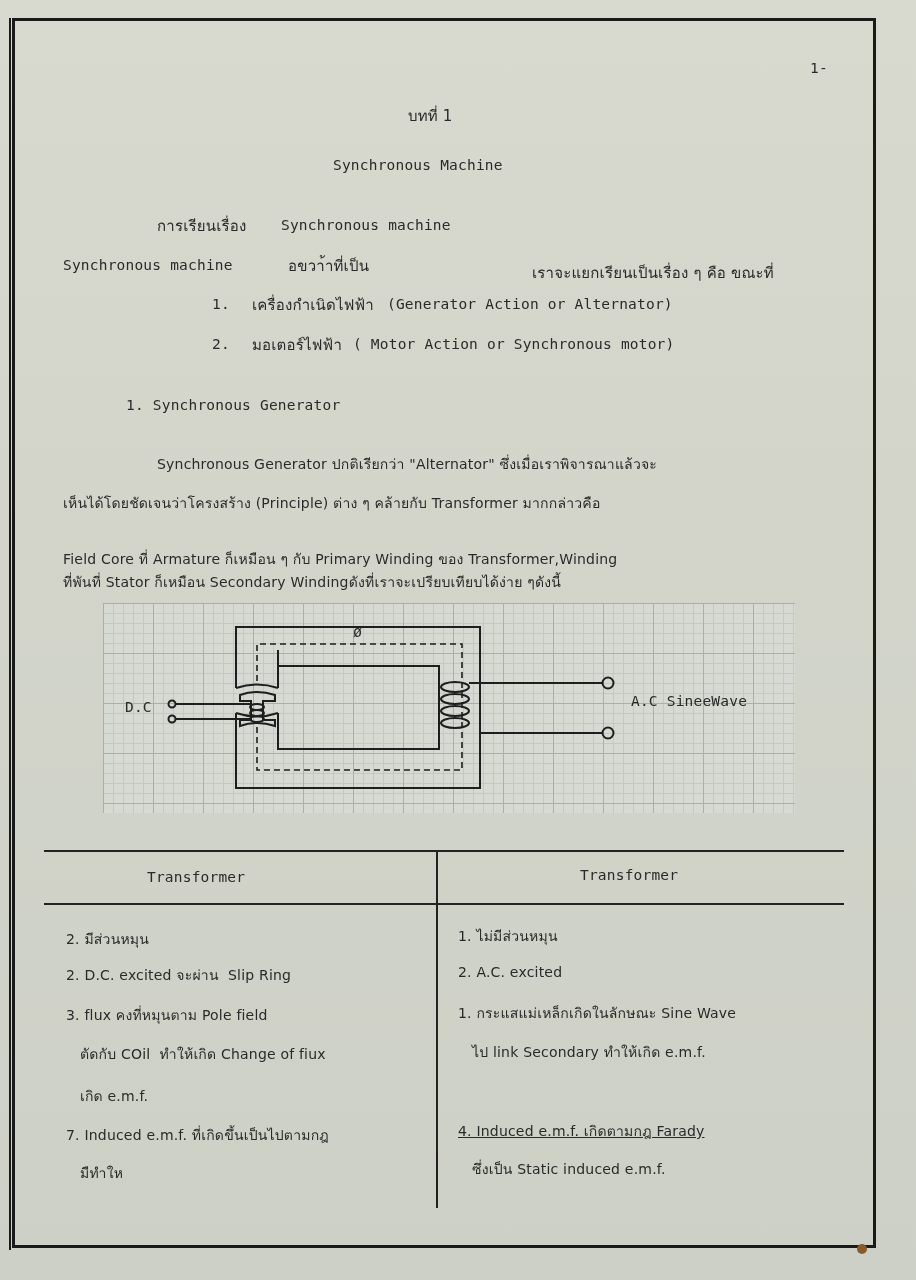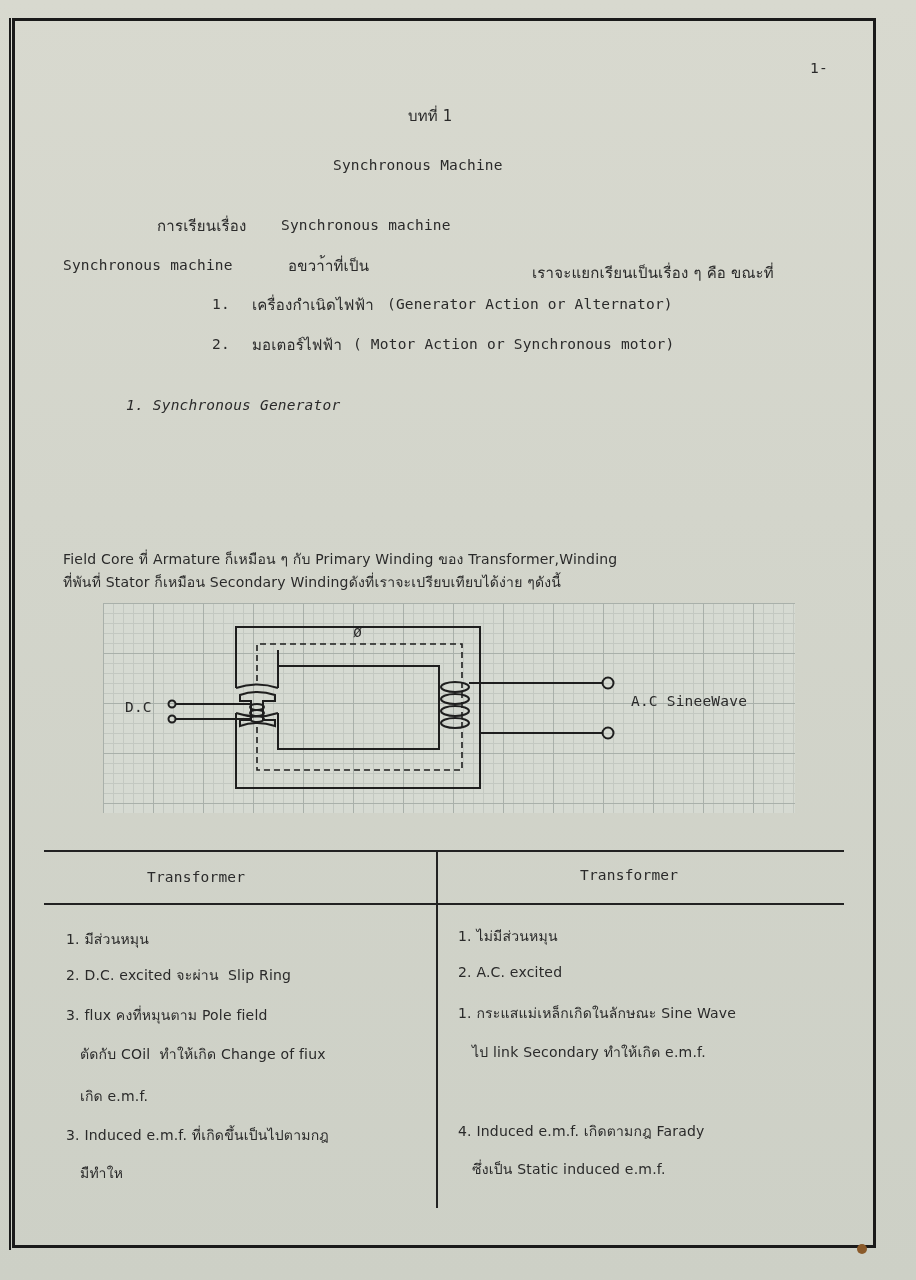--- a/index.html
+++ b/index.html
@@ -59,21 +59,23 @@
     <div class="t" style="left:212px;top:296px;">1.</div>
     <div class="t thai" style="left:252px;top:293px;">เครื่องกำเนิดไฟฟ้า</div>
     <div class="t" style="left:387px;top:296px;">(Generator Action or Alternator)</div>
   </div>
   <div>
     <div class="t" style="left:212px;top:336px;">2.</div>
     <div class="t thai" style="left:252px;top:333px;">มอเตอร์ไฟฟ้า</div>
     <div class="t" style="left:353px;top:336px;">( Motor Action or Synchronous motor)</div>
   </div>
 
-  <div class="t" style="left:126px;top:397px;font-style:italic;">1. Synchronous Generator</div>
+  <div class="t" style="left:126px;top:397px;">1. Synchronous Generator</div>
+  <div class="t thai" style="left:157px;top:453px;font-size:14px;">Synchronous Generator  ปกติเรียกว่า "Alternator" ซึ่งเมื่อเราพิจารณาแล้วจะ</div>
+  <div class="t thai" style="left:63px;top:492px;font-size:14px;">เห็นได้โดยชัดเจนว่าโครงสร้าง (Principle) ต่าง ๆ คล้ายกับ Transformer มากกล่าวคือ</div>
   <div class="t thai" style="left:63px;top:532px;font-size:14px;margin-top:16px;">Field Core ที่ Armature ก็เหมือน ๆ กับ Primary Winding ของ Transformer,Winding</div>
   <div class="t thai" style="left:63px;top:571px;font-size:14px;">ที่พันที่ Stator ก็เหมือน Secondary Windingดังที่เราจะเปรียบเทียบได้ง่าย ๆดังนี้</div>
 
   <div class="grid-box">
     <svg width="692" height="210" viewBox="0 0 692 210">
       <g fill="none" stroke="#1e1e1e" stroke-width="2">
 
         <path d="M 133 110 L 133 185 L 377 185 L 377 24 L 133 24 L 133 85"></path>
 
         <path d="M 175 47 L 175 63 L 336 63 L 336 146 L 175 146 L 175 124"></path>
@@ -115,31 +117,31 @@
 
   <div>
     <div class="hline" style="left:44px;top:850px;width:800px;"></div>
     <div class="hline" style="left:44px;top:903px;width:800px;"></div>
     <div class="vline" style="left:436px;top:850px;height:358px;"></div>
 
     <div class="t" style="left:147px;top:869px;">Transformer</div>
     <div class="t" style="left:580px;top:867px;">Transformer</div>
 
     <div>
-      <div class="t thai" style="left:66px;top:928px;font-size:14px;white-space:pre;">1. มีส่วนหมุน</div>
+      <div class="t thai" style="left:66px;top:928px;font-size:14px;white-space:pre;">2. มีส่วนหมุน</div>
       <div class="t thai" style="left:66px;top:964px;font-size:14px;white-space:pre;">2. D.C. excited จะผ่าน  Slip Ring</div>
       <div class="t thai" style="left:66px;top:1004px;font-size:14px;white-space:pre;">3. flux คงที่หมุนตาม Pole field</div>
       <div class="t thai" style="left:66px;top:1043px;font-size:14px;white-space:pre;">   ตัดกับ COil  ทำให้เกิด Change of fiux</div>
       <div class="t thai" style="left:66px;top:1085px;font-size:14px;white-space:pre;">   เกิด e.m.f.</div>
-      <div class="t thai" style="left:66px;top:1124px;font-size:14px;white-space:pre;">3. Induced e.m.f. ที่เกิดขึ้นเป็นไปตามกฎ</div>
+      <div class="t thai" style="left:66px;top:1124px;font-size:14px;white-space:pre;">7. Induced e.m.f. ที่เกิดขึ้นเป็นไปตามกฎ</div>
       <div class="t thai" style="left:66px;top:1162px;font-size:14px;white-space:pre;">   มืทำให</div>
     </div>
 
     <div>
       <div class="t thai" style="left:458px;top:925px;font-size:14px;white-space:pre;">1. ไม่มีส่วนหมุน</div>
       <div class="t thai" style="left:458px;top:964px;font-size:14px;white-space:pre;">2. A.C. excited</div>
       <div class="t thai" style="left:458px;top:1002px;font-size:14px;white-space:pre;">1. กระแสแม่เหล็กเกิดในลักษณะ Sine Wave</div>
       <div class="t thai" style="left:458px;top:1041px;font-size:14px;white-space:pre;">   ไป link Secondary ทำให้เกิด e.m.f.</div>
-      <div class="t thai" style="left:458px;top:1120px;font-size:14px;white-space:pre;">4. Induced e.m.f. เกิดตามกฎ Farady</div>
+      <div class="t thai" style="left:458px;top:1120px;font-size:14px;white-space:pre;text-decoration:underline;">4. Induced e.m.f. เกิดตามกฎ Farady</div>
       <div class="t thai" style="left:458px;top:1158px;font-size:14px;white-space:pre;">   ซึ่งเป็น Static induced e.m.f.</div>
     </div>
   </div>
 </div>
 
 </body></html>

